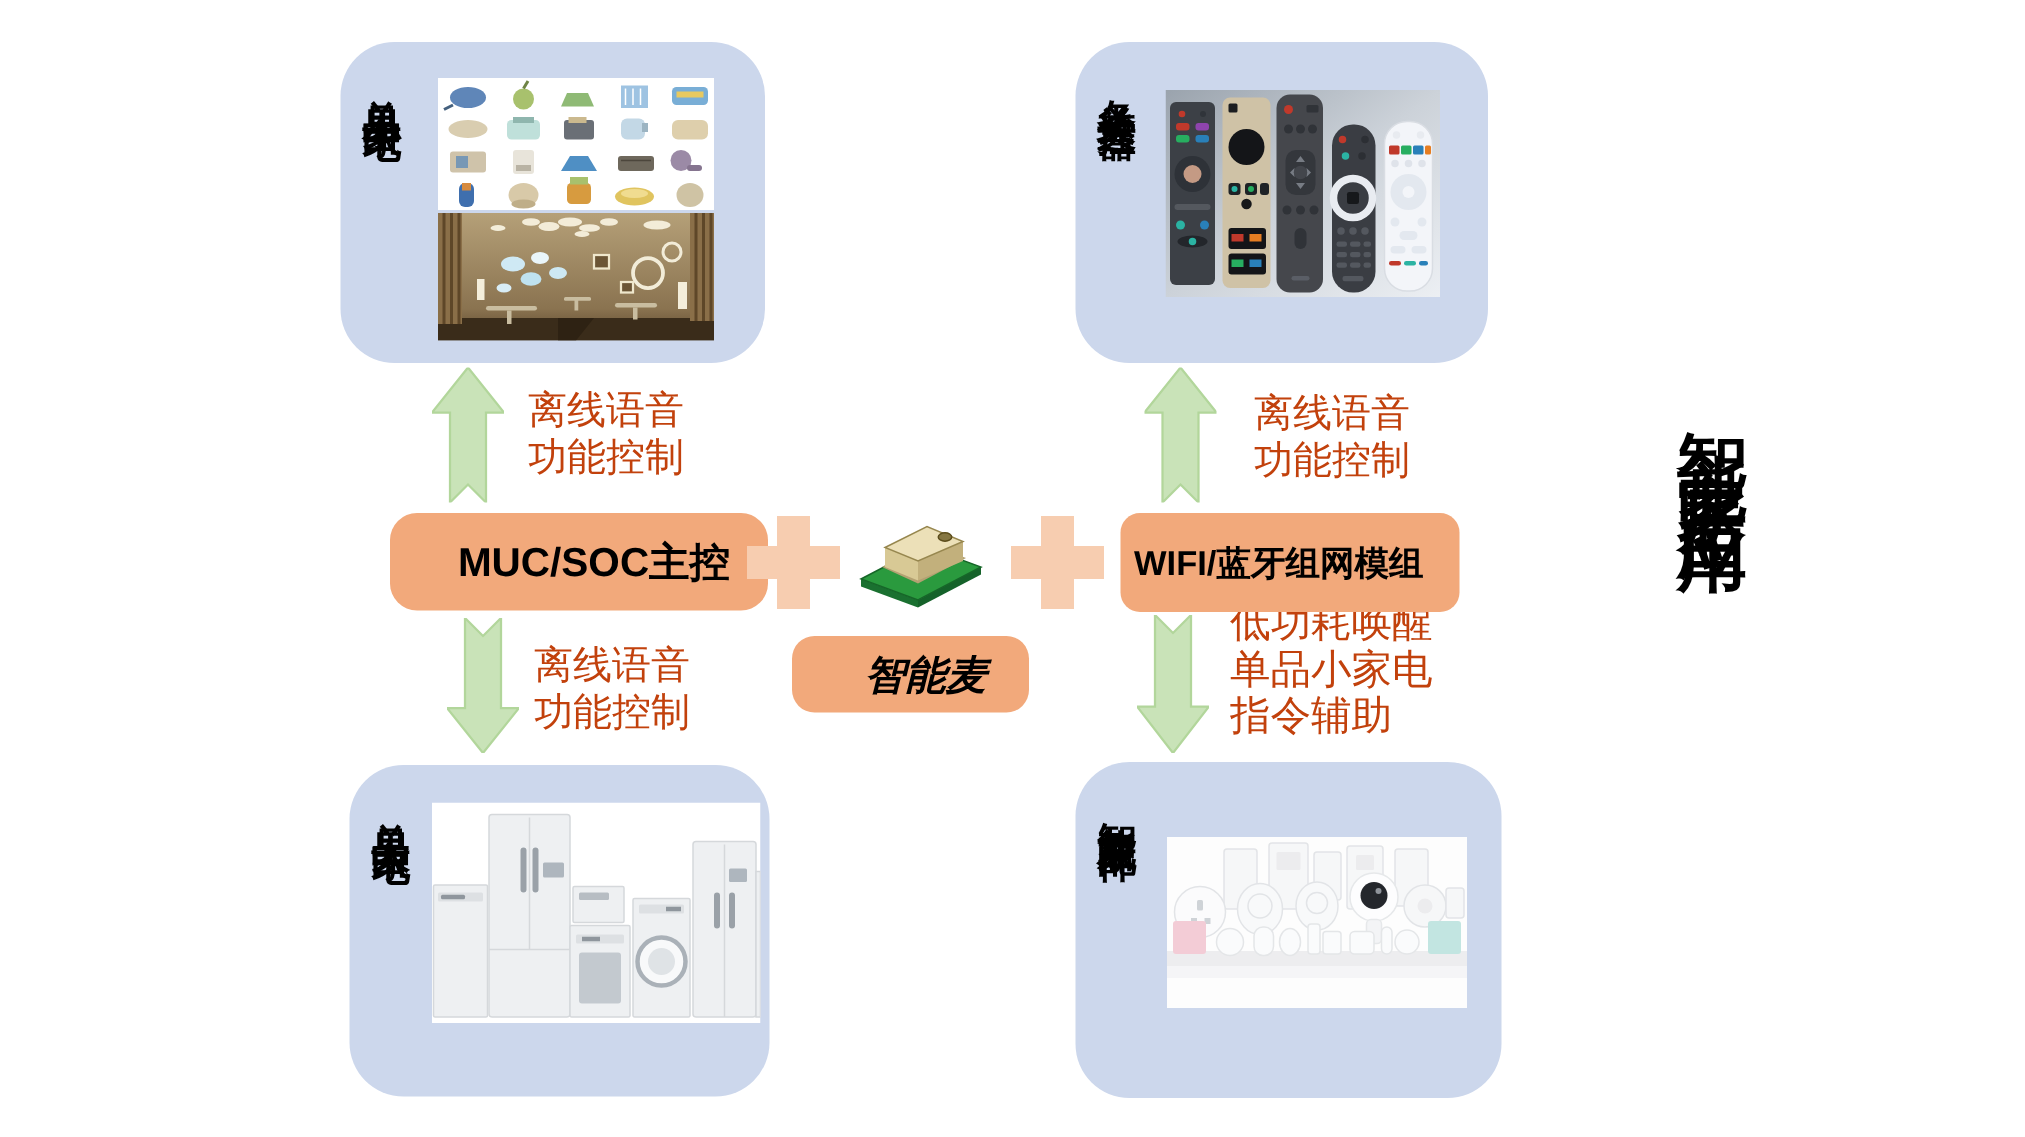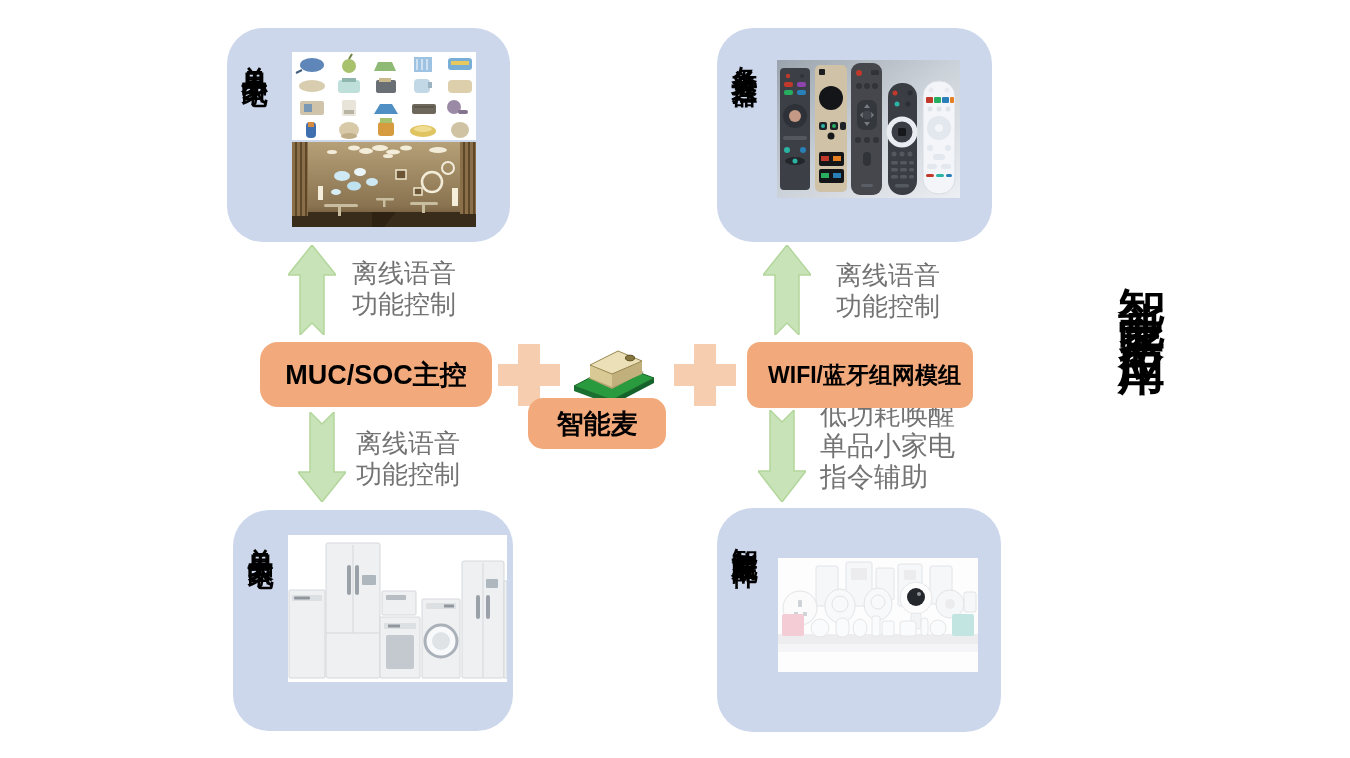--- a/index.html
+++ b/index.html
@@ -17,40 +17,40 @@
   #node-br .vlabel{top:19px;letter-spacing:3px;}
 
   .photo{position:absolute;display:block;}
   #img-grid{left:65px;top:24px;}
   #img-light{left:65px;top:114px;}
   #img-remotes{left:60px;top:32px;}
   #img-bigapp{left:55px;top:25px;}
   #img-acc{left:61px;top:50px;}
 
   .obox{position:absolute;background:#f2a97b;border-radius:18px;display:flex;align-items:center;justify-content:center;
-        font-weight:700;color:#000;}
+        font-weight:700;color:#000;padding-left:20px;}
   #mcu-box{left:260px;top:342px;width:232px;height:65px;font-size:27px;}
-  #mic-box{left:528px;top:398px;width:138px;height:51px;font-size:27px;border-radius:15px;}
+  #mic-box{left:528px;top:424px;width:138px;height:51px;font-size:27px;border-radius:15px;font-style:italic;}
   #module-box{left:747px;top:342px;width:226px;height:66px;border-radius:13px;flex-direction:column;
-              align-items:center;justify-content:center;padding-left:9px;box-sizing:border-box;}
+              align-items:flex-start;justify-content:center;padding-left:9px;box-sizing:border-box;}
   #module-box .mline{font-size:23px;line-height:29px;font-weight:700;white-space:nowrap;}
 
   .plus{position:absolute;width:62px;height:62px;}
   #plus-1{left:498px;top:344px;}
   #plus-2{left:674px;top:344px;}
 
   #chip{position:absolute;left:566px;top:338px;}
 
   .garrow{position:absolute;}
   #arrow-tl{left:288px;top:245px;}
   #arrow-tr{left:763px;top:245px;}
   #arrow-bl{left:298px;top:412px;}
   #arrow-br{left:758px;top:410px;}
 
-  .caption{position:absolute;color:#737373;font-size:26px;line-height:31px;font-weight:400;}
+  .caption{position:absolute;color:#c2410c;font-size:26px;line-height:31px;font-weight:400;}
   #cap-tl{left:352px;top:258px;}
   #cap-tr{left:836px;top:260px;}
   #cap-bl{left:356px;top:428px;}
   #cap-br{left:820px;top:400px;line-height:31px;font-size:27px;}
 
   #side-title{position:absolute;left:1116px;top:250px;writing-mode:vertical-rl;text-orientation:upright;
               font-size:47px;font-weight:700;color:#000;letter-spacing:13px;line-height:1.1;}
 </style>
 </head>
 <body>

